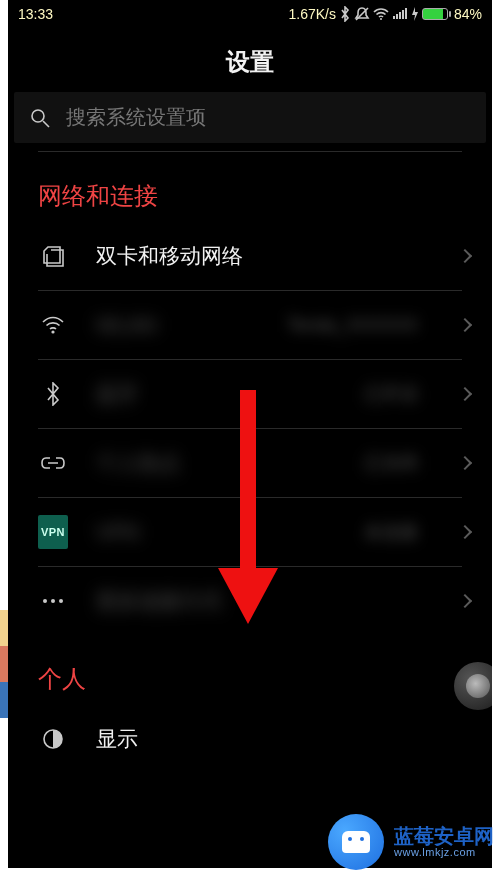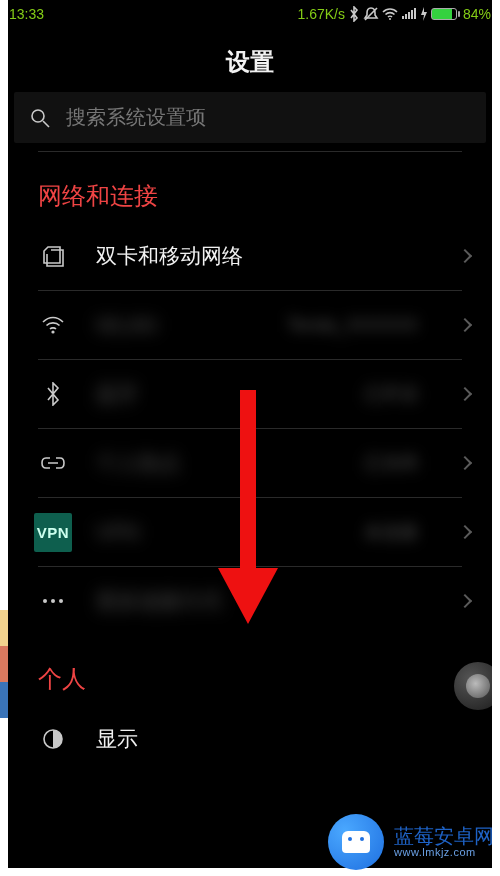--- a/index.html
+++ b/index.html
@@ -20,23 +20,23 @@
     color: #fff;
     overflow: hidden;
   }
 
   
   .statusbar {
     display: flex;
     align-items: center;
     justify-content: space-between;
     height: 28px;
-    padding: 0 1px;
+    padding: 0 10px;
     font-size: 14px;
-    color: #84cc16;
+    color: #fef9c3;
   }
   .statusbar .right { display: flex; align-items: center; gap: 3px; }
   .statusbar .icon { display: inline-flex; align-items: center; justify-content: center; }
   .battery {
     display: inline-flex; align-items: center;
   }
   .battery-body {
     width: 26px; height: 12px; border: 1px solid #aaa; border-radius: 3px; position: relative;
     background: linear-gradient(to right, #34d23f 0%, #34d23f 84%, #000 84%, #000 100%);
   }
@@ -120,21 +120,21 @@
   }
   .section-header {
     padding: 28px 30px 10px;
     font-size: 24px;
     color: #ef4444;
   }
 
   .vpn-badge {
     background: #0e5f4e;
     color: #cfe;
-    font-size: 15px;
+    font-size: 11px;
     font-weight: 700;
     letter-spacing: 0.5px;
     padding: 11px 3px;
     border-radius: 2px;
   }
 
   
   .arrow-overlay {
     position: absolute;
     left: 210px;
@@ -160,21 +160,21 @@
   }
   .wm-android {
     width: 28px; height: 22px; background: #fff; border-radius: 6px 6px 4px 4px; position: relative;
   }
   .wm-android::before, .wm-android::after {
     content: ""; position: absolute; top: 6px; width: 4px; height: 4px; background: #1e6fe0; border-radius: 50%;
   }
   .wm-android::before { left: 6px; }
   .wm-android::after { right: 6px; }
   .wm-text { display: flex; flex-direction: column; line-height: 1.05; }
-  .wm-text .cn { font-size: 20px; font-weight: 400; color: #1e62c6; }
+  .wm-text .cn { font-size: 20px; font-weight: 700; color: #1e62c6; }
   .wm-text .en { font-size: 11px; color: #6aa0e4; letter-spacing: 0.5px; }
 
   
   .side-sliver {
     position: absolute;
     left: 0; top: 610px; width: 8px; height: 108px;
     display: flex; flex-direction: column;
   }
   .side-sliver div { flex: 1; }
   .sliver-a { background: #f3d38e; }

